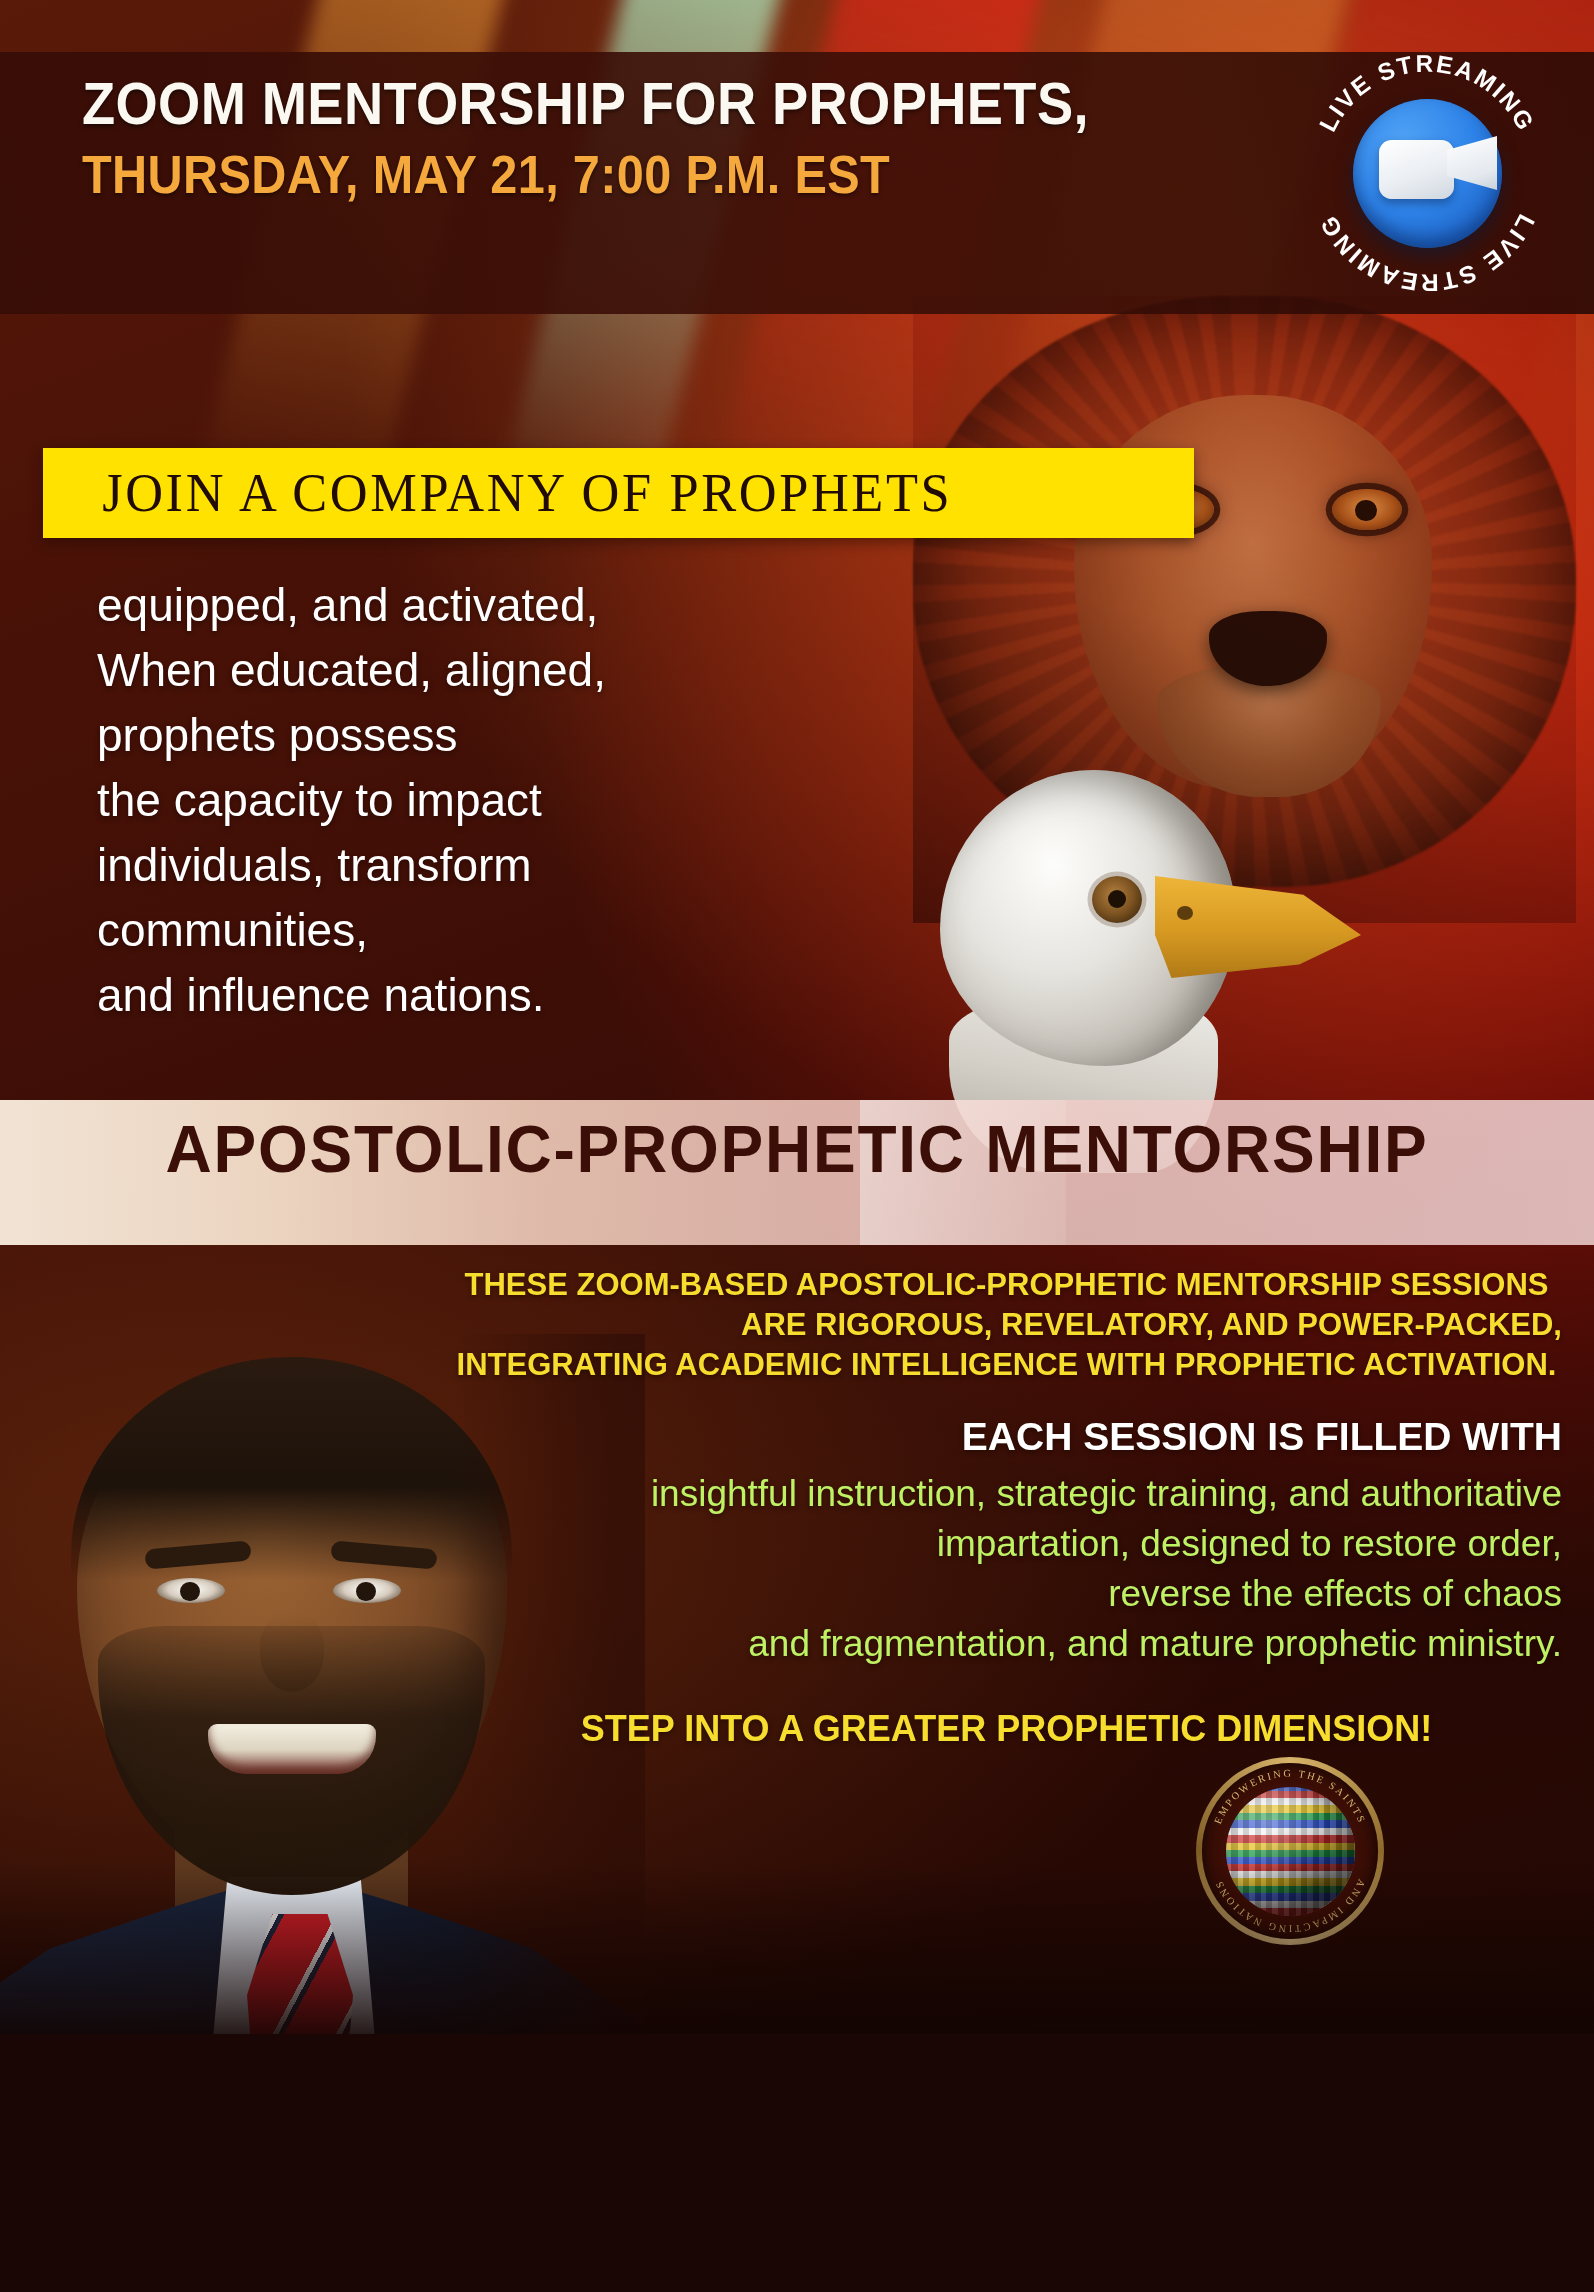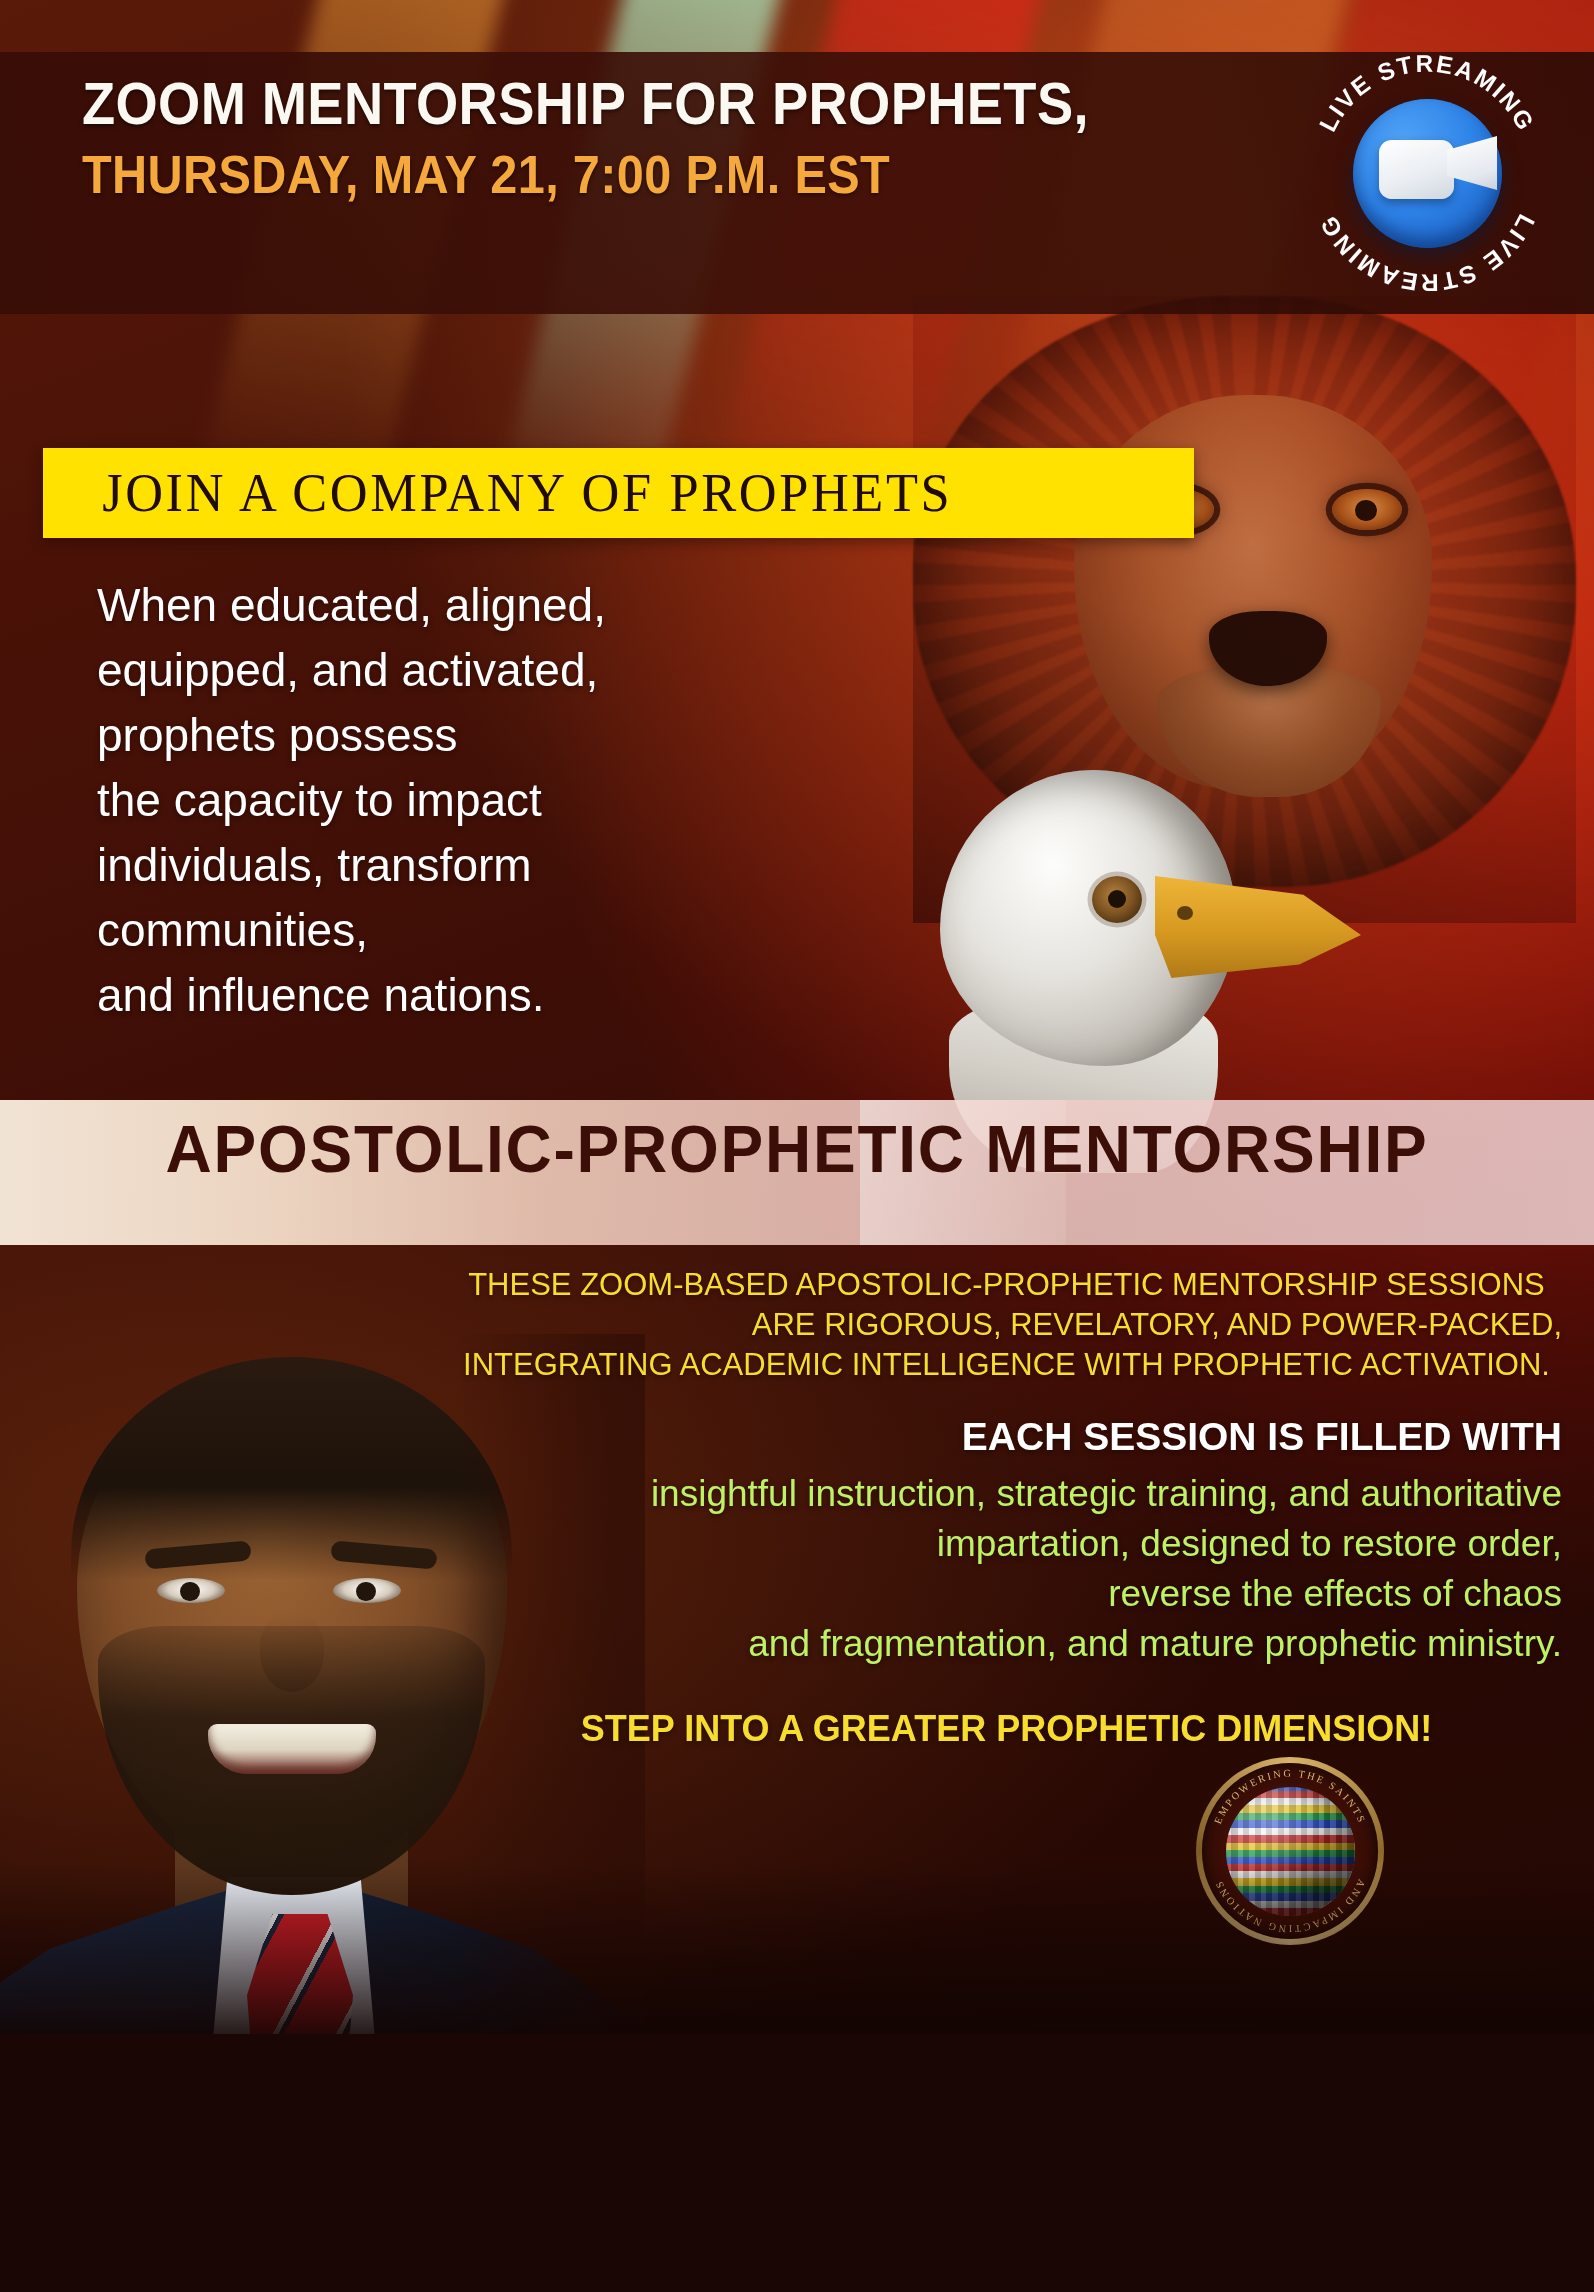--- a/index.html
+++ b/index.html
@@ -184,21 +184,21 @@
     text-align:center;
     font-family:"Liberation Sans Narrow","Liberation Sans",sans-serif;
     font-weight:bold; font-size:66px; letter-spacing:1.8px; color:#3b0f07;
     transform:scaleX(.97);
   }
 
   
   .copy-block { position:absolute; right:32px; width:1111px; text-align:right; }
 
   .copy-yellow-1 {
-    top:1265px; color:#f7dd2e; font-weight:normal; font-size:31px; line-height:40px;
+    top:1265px; color:#f7dd2e; font-weight:bold; font-size:31px; line-height:40px;
     text-shadow:0 1.8px 4.5px rgba(25,6,2,.55);
   }
   .copy-yellow-1 .c { text-align:center; }
 
   .copy-white-head {
     top:1413px; color:#ffffff; font-weight:bold; font-size:39px; line-height:47px;
     text-shadow:0 1.8px 5.4px rgba(25,6,2,.6);
   }
   .copy-white-body {
     top:1469px; color:#bef264; font-size:37px; line-height:50px; font-weight:400;
@@ -411,22 +411,22 @@
     <div class="disc"></div>
     <div class="cam-body"></div>
     <div class="cam-lens"></div>
   </div>
 
   <div class="yellow-banner">
     <div class="txt">JOIN A COMPANY OF PROPHETS</div>
   </div>
 
   <div class="intro">
+    <div>equipped, and activated,</div>
     <div>When educated, aligned,</div>
-    <div>equipped, and activated,</div>
     <div>prophets possess</div>
     <div>the capacity to impact</div>
     <div>individuals, transform</div>
     <div>communities,</div>
     <div>and influence nations.</div>
   </div>
 
   <div class="light-band"></div>
   <div class="apostolic-title">APOSTOLIC-PROPHETIC MENTORSHIP</div>
 

